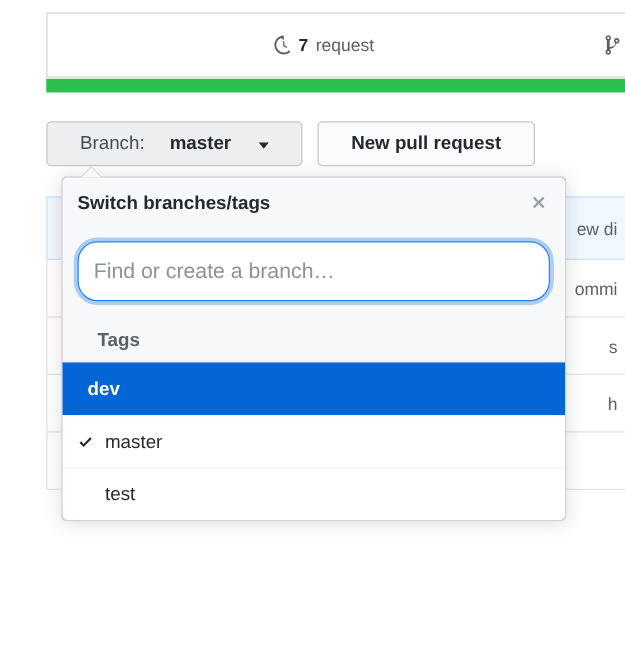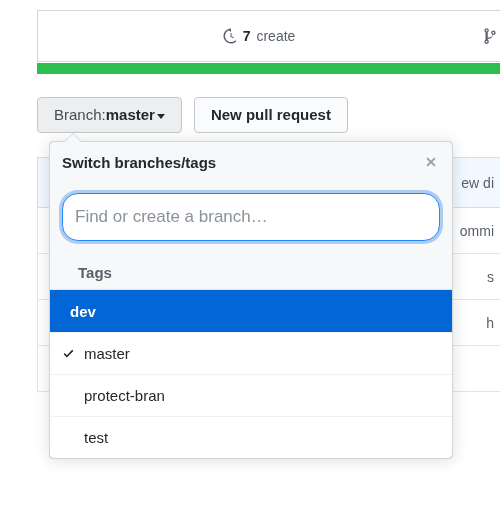--- a/index.html
+++ b/index.html
@@ -47,22 +47,22 @@
   .toolbar {
     position: absolute;
     top: 97px;
     left: 37px;
     display: flex;
     gap: 12px;
   }
   .btn {
     display: inline-flex;
     align-items: center;
-    gap: 0;
-    padding: 7px 16px;
+    gap: 20px;
+    padding: 7px 26px;
     font-size: 15px;
     line-height: 20px;
     font-weight: 600;
     border: 1px solid #c4c8cc;
     border-radius: 4px;
     background: #fafbfc;
     color: #24292e;
     cursor: pointer;
     user-select: none;
   }
@@ -243,21 +243,21 @@
 <body>
 
 <div class="stats-bar">
   <a class="stats-item">
     <span class="icon-history">
       <svg width="16" height="16" viewBox="0 0 16 16" fill="#586069">
           <path d="M8 2a6 6 0 1 0 4.24 10.24l1.06 1.06A7.5 7.5 0 1 1 8 .5V2zm0-1.5V4l-2-1.5L8 .5zM8.5 5h-1v3.7l2.85 1.65.5-.86L8.5 8.1V5z"></path>
         </svg>
     </span>
     <span class="num-bold">7</span>
-    <span>create</span>
+    <span>request</span>
   </a>
   <span style="flex:0 0 20px; display:flex; align-items:center; justify-content:center; color:#586069;" class="icon-branch">
     <svg width="14" height="18" viewBox="0 0 10 16" fill="#586069">
         <path d="M10 5c0-1.11-.89-2-2-2a2 2 0 0 0-1 3.72v.3c-.02.52-.23.98-.63 1.38-.4.4-.86.61-1.38.63-.83.02-1.48.16-2 .45V4.72A2 2 0 0 0 2 1a2 2 0 0 0-1 3.72v6.56A2 2 0 0 0 2 15a2 2 0 0 0 1-3.72v-.45c.22-.23.58-.4 1-.41.83-.02 1.62-.35 2.38-1.11.76-.76 1.09-1.55 1.11-2.38A2 2 0 0 0 10 5zM2 2.2a.8.8 0 1 1 0 1.6.8.8 0 0 1 0-1.6zm0 11.6a.8.8 0 1 1 0-1.6.8.8 0 0 1 0 1.6zM8 4.2a.8.8 0 1 1 0 1.6.8.8 0 0 1 0-1.6z"></path>
       </svg>
   </span>
 </div>
 <div class="green-bar"></div>
 
 <div class="toolbar">
@@ -312,20 +312,16 @@
     <div class="branch-item">
       <span class="check">
         <svg width="13" height="13" viewBox="0 0 12 16" fill="#24292e">
             <path d="M12 5l-8 8-4-4 1.5-1.5L4 10l6.5-6.5L12 5z"></path>
           </svg>
       </span>
       <span>master</span>
     </div>
     <div class="branch-item">
       <span class="check"></span>
-      <span>protect-bran</span>
-    </div>
-    <div class="branch-item">
-      <span class="check"></span>
       <span>test</span>
     </div>
   </div>
 </div>
 
 </body></html>

